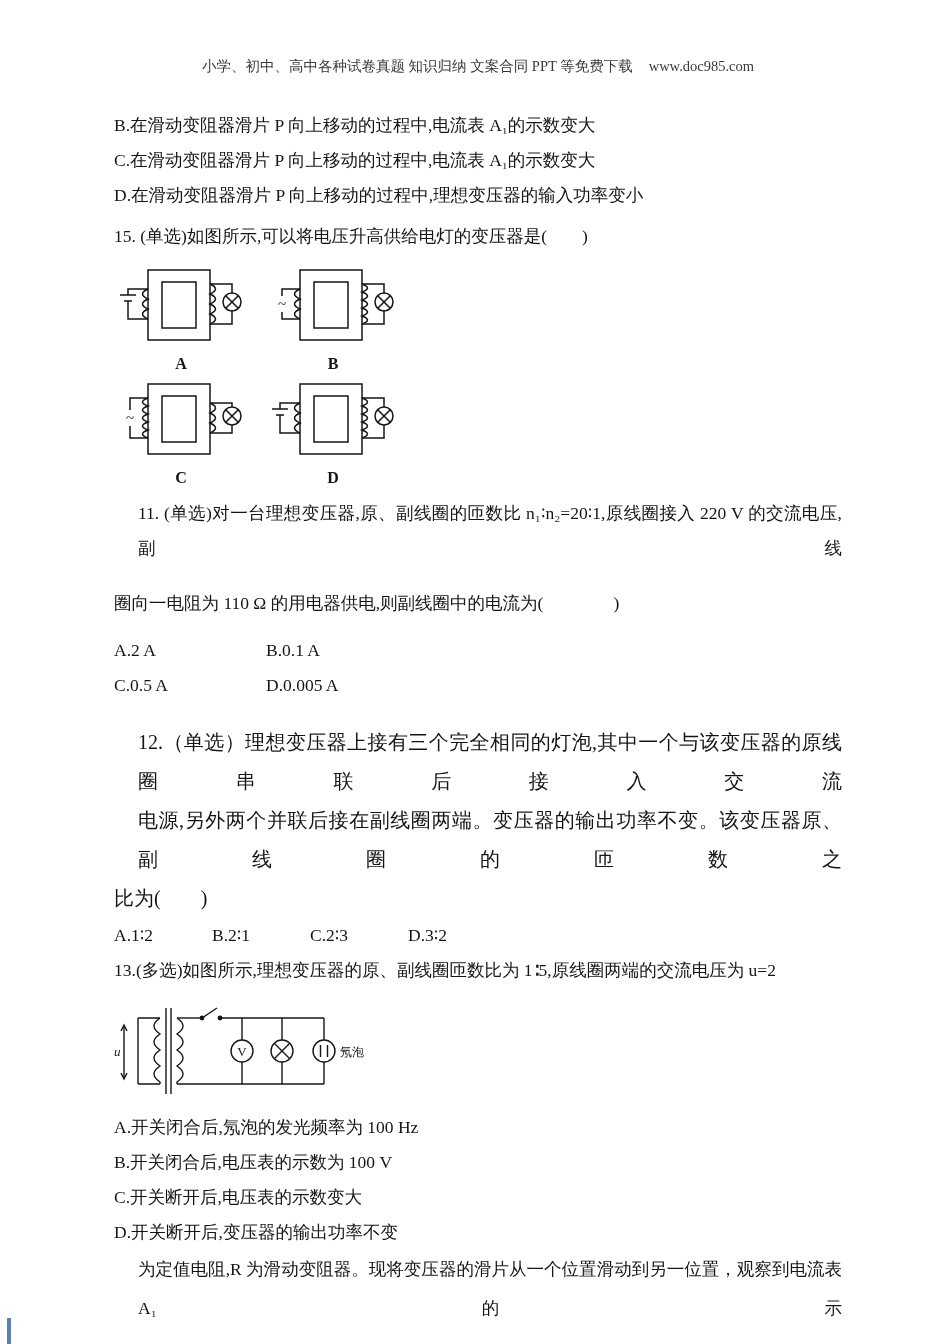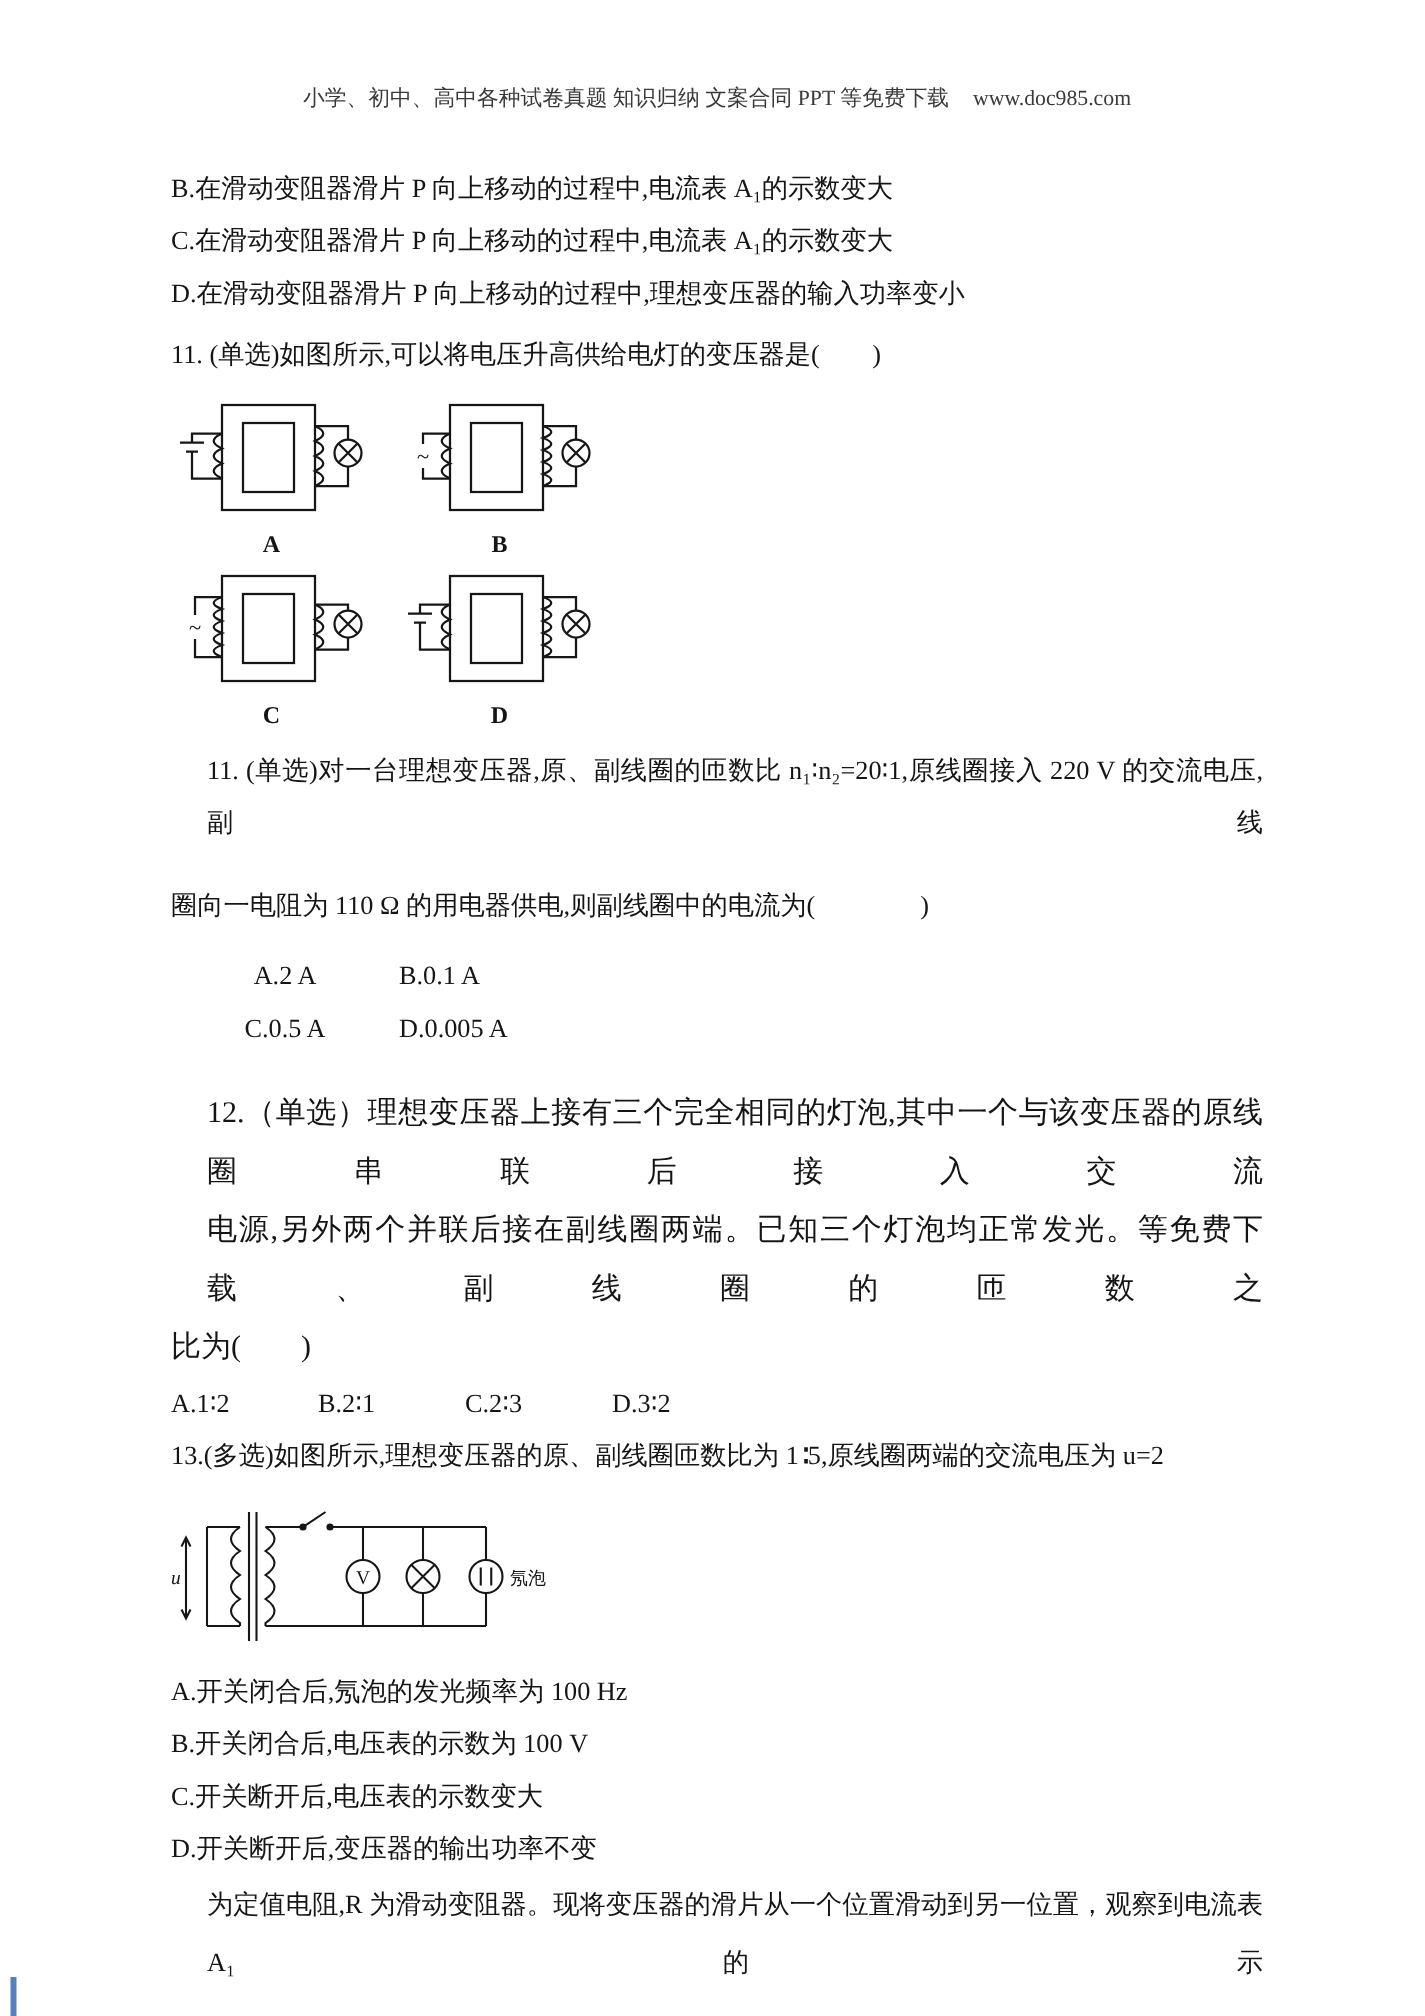--- a/index.html
+++ b/index.html
@@ -12,21 +12,21 @@
   .hdr { text-align:center; font-size:14.5px; color:#3a3a3a; line-height:20px; }
   .hdr .url { margin-left:16px; }
   .content { margin-top:32px; }
   .t { font-size:17.5px; line-height:35px; }
   .just { text-align:justify; text-align-last:justify;margin-left:24px; }
   .mt-q { margin-top:6px; }
   .fig-grid { display:grid; grid-template-columns:152px 152px; width:320px; margin:8px 0 8px 2px; row-gap:2px; }
   .fig-cell { display:flex; flex-direction:column; align-items:flex-start; }
   .fig-label { width:130px; text-align:center; font-weight:bold; font-size:16px; line-height:20px; }
   svg { display:block; font-family:inherit; }
-  .row2 .c1 { display:inline-block; width:152px;text-align:center; }
+  .row2 .c1 { display:inline-block; width:152px; }
   .row4 .c { display:inline-block; width:98px; }
   .q12line { font-size:20px; line-height:39px; }
   .q13fig { margin:8px 0 6px 0; }
   .q14line { font-size:17.5px; line-height:39px; }
   .corner-mark { position:absolute; left:7px; bottom:0; width:4px; height:26px; background:#5b7fb9; }
 </style>
 </head>
 <body>
 
 <div class="page">
@@ -34,21 +34,21 @@
   <div class="hdr">
     <span>小学、初中、高中各种试卷真题 知识归纳 文案合同 PPT 等免费下载</span><span class="url">www.doc985.com</span>
   </div>
 
   <div class="content">
 
     <div class="t">B.在滑动变阻器滑片 P 向上移动的过程中,电流表 A₁的示数变大</div>
     <div class="t">C.在滑动变阻器滑片 P 向上移动的过程中,电流表 A₁的示数变大</div>
     <div class="t">D.在滑动变阻器滑片 P 向上移动的过程中,理想变压器的输入功率变小</div>
 
-    <div class="t mt-q">11. (单选)如图所示,可以将电压升高供给电灯的变压器是(　　)</div>
+    <div class="t mt-q">15. (单选)如图所示,可以将电压升高供给电灯的变压器是(　　)</div>
 
     <div class="fig-grid">
 
       <div class="fig-cell">
         <svg width="130" height="92" viewBox="0 0 130 92">
           <g stroke="#161616" stroke-width="1.5" fill="none">
             <rect x="32" y="8" width="62" height="70"></rect>
             <rect x="46" y="20" width="34" height="46"></rect>
             <path d="M32,27 q-11,5 0,10 q-11,5 0,10 q-11,5 0,10"></path>
             <path d="M32,27 H12 V33 M12,39 V57 H32"></path>
@@ -117,21 +117,21 @@
     <div class="t just" style="margin-top:6px">11. (单选)对一台理想变压器,原、副线圈的匝数比 n₁∶n₂=20∶1,原线圈接入 220 V 的交流电压,副线</div>
     <div class="t" style="margin-top:20px">圈向一电阻为 110 Ω 的用电器供电,则副线圈中的电流为(　　　　)</div>
     <div class="t row2" style="margin-top:12px">
       <span class="c1">A.2 A</span><span>B.0.1 A</span>
     </div>
     <div class="t row2">
       <span class="c1">C.0.5 A</span><span>D.0.005 A</span>
     </div>
 
     <div class="q12line just" style="margin-top:20px">12.（单选）理想变压器上接有三个完全相同的灯泡,其中一个与该变压器的原线圈串联后接入交流</div>
-    <div class="q12line just">电源,另外两个并联后接在副线圈两端。已知三个灯泡均正常发光。等免费下载、副线圈的匝数之</div>
+    <div class="q12line just">电源,另外两个并联后接在副线圈两端。变压器的输出功率不变。该变压器原、副线圈的匝数之</div>
     <div class="q12line">比为(　　)</div>
     <div class="t row4">
       <span class="c">A.1∶2</span><span class="c">B.2∶1</span><span class="c">C.2∶3</span><span>D.3∶2</span>
     </div>
 
     <div class="t">13.(多选)如图所示,理想变压器的原、副线圈匝数比为 1∶5,原线圈两端的交流电压为 u=2</div>
 
     <div class="q13fig">
       <svg width="258" height="108" viewBox="0 0 258 108">
         <g stroke="#161616" stroke-width="1.4" fill="none">

